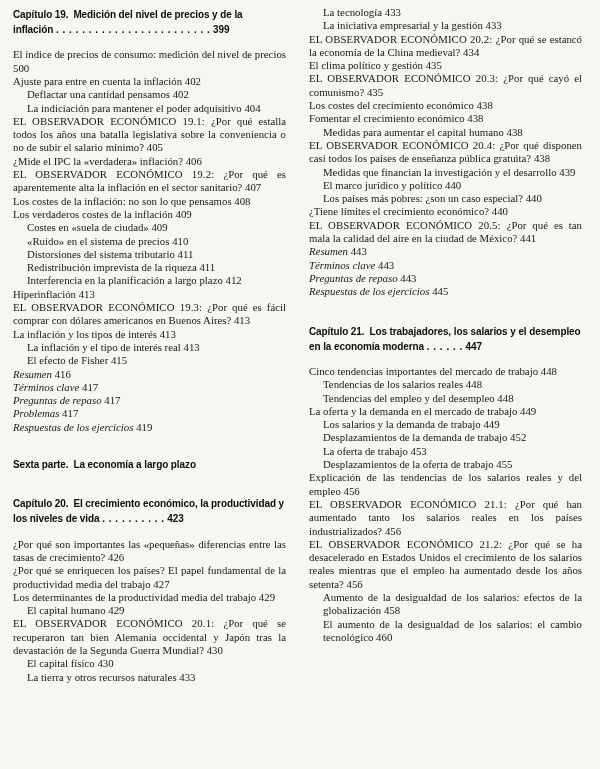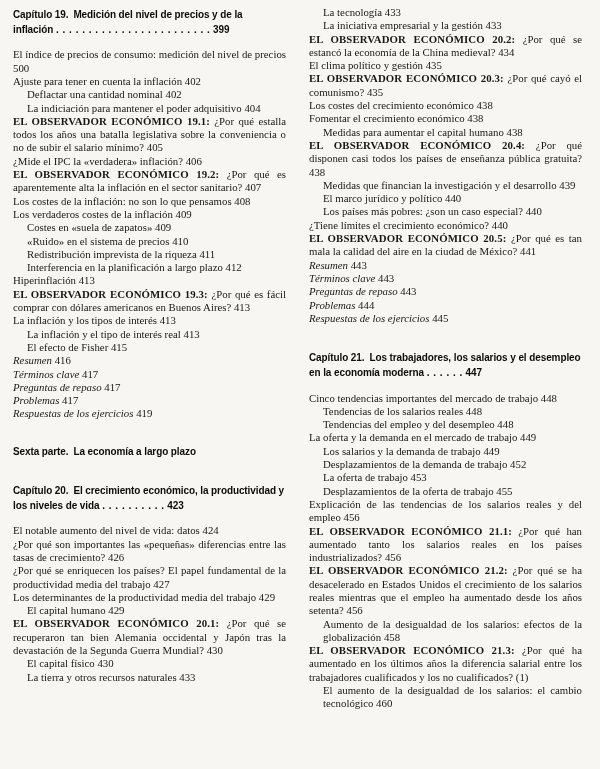--- a/index.html
+++ b/index.html
@@ -28,21 +28,21 @@
     width: 273px;
     flex: 0 0 273px;
   }
   p { margin: 0; }
   .entry {
     text-align: justify;
     hyphens: auto;
   }
   .e1 { padding-left: 14px; }
   .obs b {
-    font-weight: bold;
+    font-weight: normal;
     letter-spacing: 0.1px;
     margin-top: 40px;
   }
   .itx i { font-style: italic; }
   .pg { white-space: nowrap; }
   .part-head, .chap-head {
     font-family: "Liberation Sans", sans-serif;
     font-weight: bold;
     font-size: 11.6px;
     line-height: 15.2px;
@@ -59,45 +59,45 @@
   .nw { white-space: nowrap; }
   .dots { letter-spacing: 0.6px; }
 </style>
 </head>
 <body>
 
 <div class="page">
   <div class="col" id="col0">
       <p class="chap-head"><span class="clabel">Capítulo 19.</span> <span class="ctitle">Medición del nivel de precios y de la inflación</span> <span class="nw"><span class="dots">. . . . . . . . . . . . . . . . . . . . . . . .</span>&nbsp;<span class="pg">399</span></span></p>
       <p class="entry e0"><span class="etext">El índice de precios de consumo: medición del nivel de precios</span> <span class="pg">500</span></p>
-      <p class="entry e0"><span class="etext">Ajuste para tener en cuenta la inflación</span> <span class="pg">402</span></p>
-      <p class="entry e1"><span class="etext">Deflactar una cantidad nominal</span> <span class="pg">402</span></p>
+      <p class="entry e0"><span class="etext">Ajuste para entre en cuenta la inflación</span> <span class="pg">402</span></p>
+      <p class="entry e1"><span class="etext">Deflactar una cantidad pensamos</span> <span class="pg">402</span></p>
       <p class="entry e1"><span class="etext">La indiciación para mantener el poder adquisitivo</span> <span class="pg">404</span></p>
       <p class="entry obs"><b class="oprefix">EL OBSERVADOR ECONÓMICO 19.1:</b> <span class="otext">¿Por qué estalla todos los años una batalla legislativa sobre la conveniencia o no de subir el salario mínimo?</span> <span class="pg">405</span></p>
       <p class="entry e0"><span class="etext">¿Mide el IPC la «verdadera» inflación?</span> <span class="pg">406</span></p>
       <p class="entry obs"><b class="oprefix">EL OBSERVADOR ECONÓMICO 19.2:</b> <span class="otext">¿Por qué es aparentemente alta la inflación en el sector sanitario?</span> <span class="pg">407</span></p>
       <p class="entry e0"><span class="etext">Los costes de la inflación: no son lo que pensamos</span> <span class="pg">408</span></p>
       <p class="entry e0"><span class="etext">Los verdaderos costes de la inflación</span> <span class="pg">409</span></p>
-      <p class="entry e1"><span class="etext">Costes en «suela de zapatos»</span> <span class="pg">409</span></p>
+      <p class="entry e1"><span class="etext">Costes en «suela de ciudad»</span> <span class="pg">409</span></p>
       <p class="entry e1"><span class="etext">«Ruido» en el sistema de precios</span> <span class="pg">410</span></p>
+      <p class="entry e1"><span class="etext">Distorsiones del sistema tributario</span> <span class="pg">411</span></p>
       <p class="entry e1"><span class="etext">Redistribución imprevista de la riqueza</span> <span class="pg">411</span></p>
       <p class="entry e1"><span class="etext">Interferencia en la planificación a largo plazo</span> <span class="pg">412</span></p>
       <p class="entry e0"><span class="etext">Hiperinflación</span> <span class="pg">413</span></p>
       <p class="entry obs"><b class="oprefix">EL OBSERVADOR ECONÓMICO 19.3:</b> <span class="otext">¿Por qué es fácil comprar con dólares americanos en Buenos Aires?</span> <span class="pg">413</span></p>
       <p class="entry e0"><span class="etext">La inflación y los tipos de interés</span> <span class="pg">413</span></p>
       <p class="entry e1"><span class="etext">La inflación y el tipo de interés real</span> <span class="pg">413</span></p>
       <p class="entry e1"><span class="etext">El efecto de Fisher</span> <span class="pg">415</span></p>
       <p class="entry itx"><i class="ilabel">Resumen</i> <span class="pg">416</span></p>
       <p class="entry itx"><i class="ilabel">Términos clave</i> <span class="pg">417</span></p>
       <p class="entry itx"><i class="ilabel">Preguntas de repaso</i> <span class="pg">417</span></p>
       <p class="entry itx"><i class="ilabel">Problemas</i> <span class="pg">417</span></p>
       <p class="entry itx"><i class="ilabel">Respuestas de los ejercicios</i> <span class="pg">419</span></p>
       <p class="part-head"><span class="clabel">Sexta parte.</span> <span class="ctitle">La economía a largo plazo</span></p>
       <p class="chap-head"><span class="clabel">Capítulo 20.</span> <span class="ctitle">El crecimiento económico, la pro­ductividad y los niveles de vida</span> <span class="nw"><span class="dots">. . . . . . . . . .</span>&nbsp;<span class="pg">423</span></span></p>
-      <p class="entry e0"><span class="etext">El notable aumento del nivel de vida: datos</span> <span class="pg">424</span></p>
       <p class="entry e0"><span class="etext">¿Por qué son importantes las «pequeñas» diferencias entre las tasas de crecimiento?</span> <span class="pg">426</span></p>
       <p class="entry e0"><span class="etext">¿Por qué se enriquecen los países? El papel fundamental de la productividad media del trabajo</span> <span class="pg">427</span></p>
       <p class="entry e0"><span class="etext">Los determinantes de la productividad media del trabajo</span> <span class="pg">429</span></p>
       <p class="entry e1"><span class="etext">El capital humano</span> <span class="pg">429</span></p>
       <p class="entry obs"><b class="oprefix">EL OBSERVADOR ECONÓMICO 20.1:</b> <span class="otext">¿Por qué se recuperaron tan bien Alemania occidental y Japón tras la devastación de la Segunda Guerra Mundial?</span> <span class="pg">430</span></p>
       <p class="entry e1"><span class="etext">El capital físico</span> <span class="pg">430</span></p>
       <p class="entry e1"><span class="etext">La tierra y otros recursos naturales</span> <span class="pg">433</span></p>
     </div>
   <div class="col" id="col1">
       <p class="entry e1"><span class="etext">La tecnología</span> <span class="pg">433</span></p>
@@ -110,31 +110,29 @@
       <p class="entry e1"><span class="etext">Medidas para aumentar el capital humano</span> <span class="pg">438</span></p>
       <p class="entry obs"><b class="oprefix">EL OBSERVADOR ECONÓMICO 20.4:</b> <span class="otext">¿Por qué disponen casi todos los países de enseñanza pública gratuita?</span> <span class="pg">438</span></p>
       <p class="entry e1"><span class="etext">Medidas que financian la investigación y el desarrollo</span> <span class="pg">439</span></p>
       <p class="entry e1"><span class="etext">El marco jurídico y político</span> <span class="pg">440</span></p>
       <p class="entry e1"><span class="etext">Los países más pobres: ¿son un caso especial?</span> <span class="pg">440</span></p>
       <p class="entry e0"><span class="etext">¿Tiene límites el crecimiento económico?</span> <span class="pg">440</span></p>
       <p class="entry obs"><b class="oprefix">EL OBSERVADOR ECONÓMICO 20.5:</b> <span class="otext">¿Por qué es tan mala la calidad del aire en la ciudad de México?</span> <span class="pg">441</span></p>
       <p class="entry itx"><i class="ilabel">Resumen</i> <span class="pg">443</span></p>
       <p class="entry itx"><i class="ilabel">Términos clave</i> <span class="pg">443</span></p>
       <p class="entry itx"><i class="ilabel">Preguntas de repaso</i> <span class="pg">443</span></p>
-      <p class="entry itx"><i class="ilabel">Problemas</i> <span class="pg">444</span></p>
       <p class="entry itx"><i class="ilabel">Respuestas de los ejercicios</i> <span class="pg">445</span></p>
       <p class="chap-head"><span class="clabel">Capítulo 21.</span> <span class="ctitle">Los trabajadores, los salarios y el desempleo en la economía moderna</span> <span class="nw"><span class="dots">. . . . . .</span>&nbsp;<span class="pg">447</span></span></p>
       <p class="entry e0"><span class="etext">Cinco tendencias importantes del mercado de trabajo</span> <span class="pg">448</span></p>
       <p class="entry e1"><span class="etext">Tendencias de los salarios reales</span> <span class="pg">448</span></p>
       <p class="entry e1"><span class="etext">Tendencias del empleo y del desempleo</span> <span class="pg">448</span></p>
       <p class="entry e0"><span class="etext">La oferta y la demanda en el mercado de trabajo</span> <span class="pg">449</span></p>
       <p class="entry e1"><span class="etext">Los salarios y la demanda de trabajo</span> <span class="pg">449</span></p>
       <p class="entry e1"><span class="etext">Desplazamientos de la demanda de trabajo</span> <span class="pg">452</span></p>
       <p class="entry e1"><span class="etext">La oferta de trabajo</span> <span class="pg">453</span></p>
       <p class="entry e1"><span class="etext">Desplazamientos de la oferta de trabajo</span> <span class="pg">455</span></p>
       <p class="entry e0"><span class="etext">Explicación de las tendencias de los salarios reales y del empleo</span> <span class="pg">456</span></p>
       <p class="entry obs"><b class="oprefix">EL OBSERVADOR ECONÓMICO 21.1:</b> <span class="otext">¿Por qué han aumentado tanto los salarios reales en los países industrializados?</span> <span class="pg">456</span></p>
       <p class="entry obs"><b class="oprefix">EL OBSERVADOR ECONÓMICO 21.2:</b> <span class="otext">¿Por qué se ha desacelerado en Estados Unidos el crecimiento de los salarios reales mientras que el empleo ha aumentado desde los años setenta?</span> <span class="pg">456</span></p>
       <p class="entry e1"><span class="etext">Aumento de la desigualdad de los salarios: efectos de la globalización</span> <span class="pg">458</span></p>
-      <p class="entry obs"><b class="oprefix">EL OBSERVADOR ECONÓMICO 21.3:</b> <span class="otext">¿Por qué ha aumentado en los últimos años la diferencia salarial entre los trabajadores cualificados y los no cualificados? (1)</span></p>
       <p class="entry e1"><span class="etext">El aumento de la desigualdad de los salarios: el cambio tecnológico</span> <span class="pg">460</span></p>
     </div>
 </div>
 
 </body></html>

